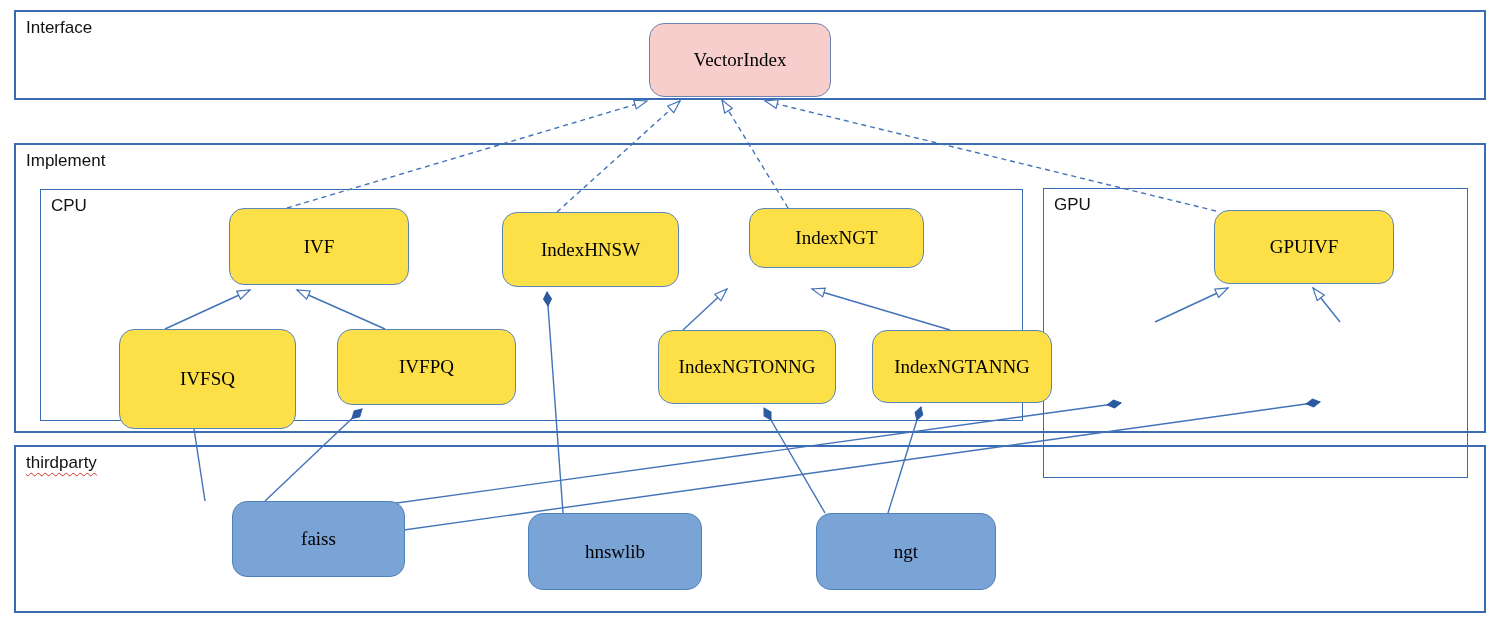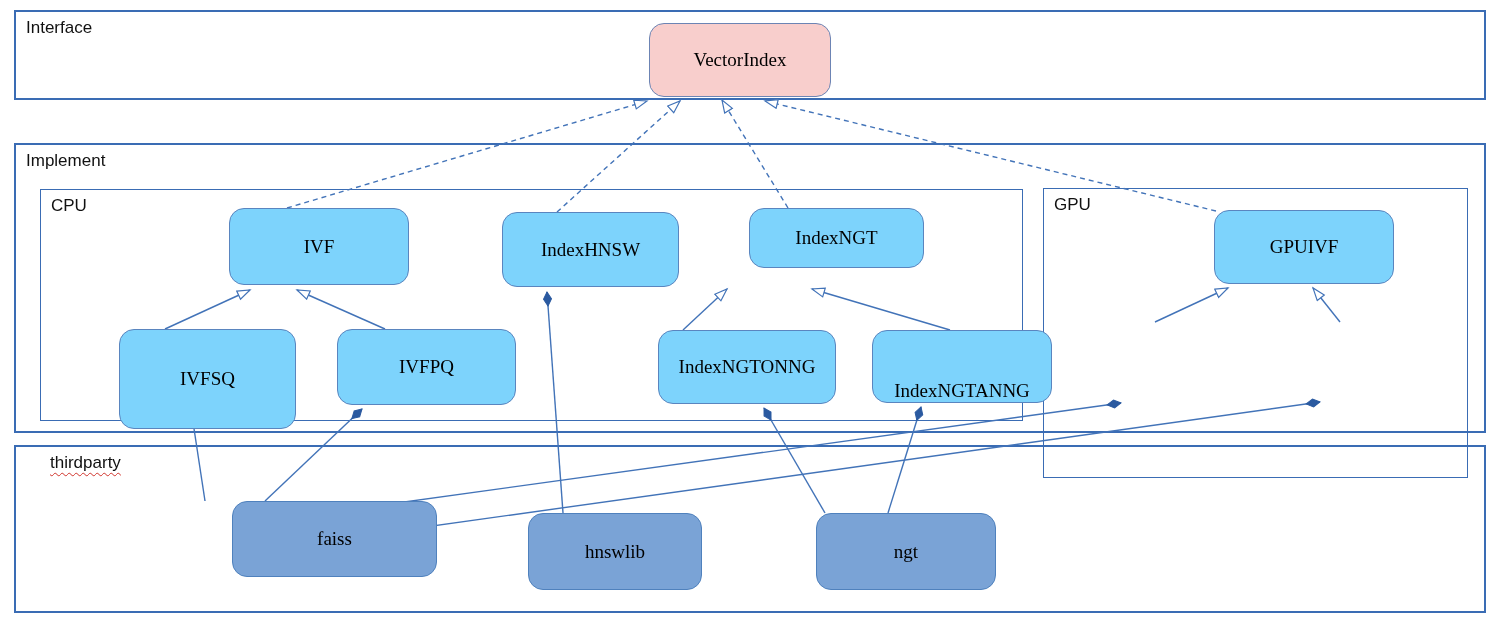--- a/index.html
+++ b/index.html
@@ -19,35 +19,34 @@
   .container-label{
     position:absolute;
     top:6px;left:10px;
     font-size:17px;
     color:#111111;
     font-family:"Liberation Sans",sans-serif;
   }
   .squiggle{
     text-decoration:underline wavy #d0342c 1px;
     text-underline-offset:4px;
-    margin-left:24px;
   }
   .node{
     position:absolute;
     box-sizing:border-box;
     border-radius:15px;
     display:flex;
     align-items:center;
     justify-content:center;
     font-family:"Liberation Serif",serif;
     font-size:19px;
     color:#000000;
     margin-left:44px;
   }
-  .node-green{background:#7dd3fc;border:1.5px solid #5a85bf;}
+  .node-green{background:#fde047;border:1.5px solid #5a85bf;}
   .node-pink{background:#f8cecc;border:1.5px solid #6c84b4;}
   .node-blue{background:#7aa3d6;border:1.5px solid #4f81bd;}
   svg.edges{
     position:absolute;
     left:0;top:0;width:1503px;height:628px;
     pointer-events:none;
   }
   svg.edges line{stroke:#4273b8;stroke-width:1.4;}
   svg.edges line.dashed{stroke-dasharray:5 4;}
 </style>
@@ -138,27 +137,27 @@
   </div>
 
   <div class="node node-green" style="left:293px;top:329px;width:179px;height:76px;">
     <span>IVFPQ</span>
   </div>
 
   <div class="node node-green" style="left:614px;top:330px;width:178px;height:74px;">
     <span>IndexNGTONNG</span>
   </div>
 
-  <div class="node node-green" style="left:828px;top:330px;width:180px;height:73px;align-items:flex-end;">
+  <div class="node node-green" style="left:828px;top:330px;width:180px;height:73px;">
     <span>IndexNGTANNG</span>
   </div>
 
 
 
-  <div class="node node-blue" style="left:188px;top:501px;width:205px;height:76px;">
+  <div class="node node-blue" style="left:188px;top:501px;width:173px;height:76px;">
     <span>faiss</span>
   </div>
 
   <div class="node node-blue" style="left:484px;top:513px;width:174px;height:77px;">
     <span>hnswlib</span>
   </div>
 
   <div class="node node-blue" style="left:772px;top:513px;width:180px;height:77px;">
     <span>ngt</span>
   </div>

